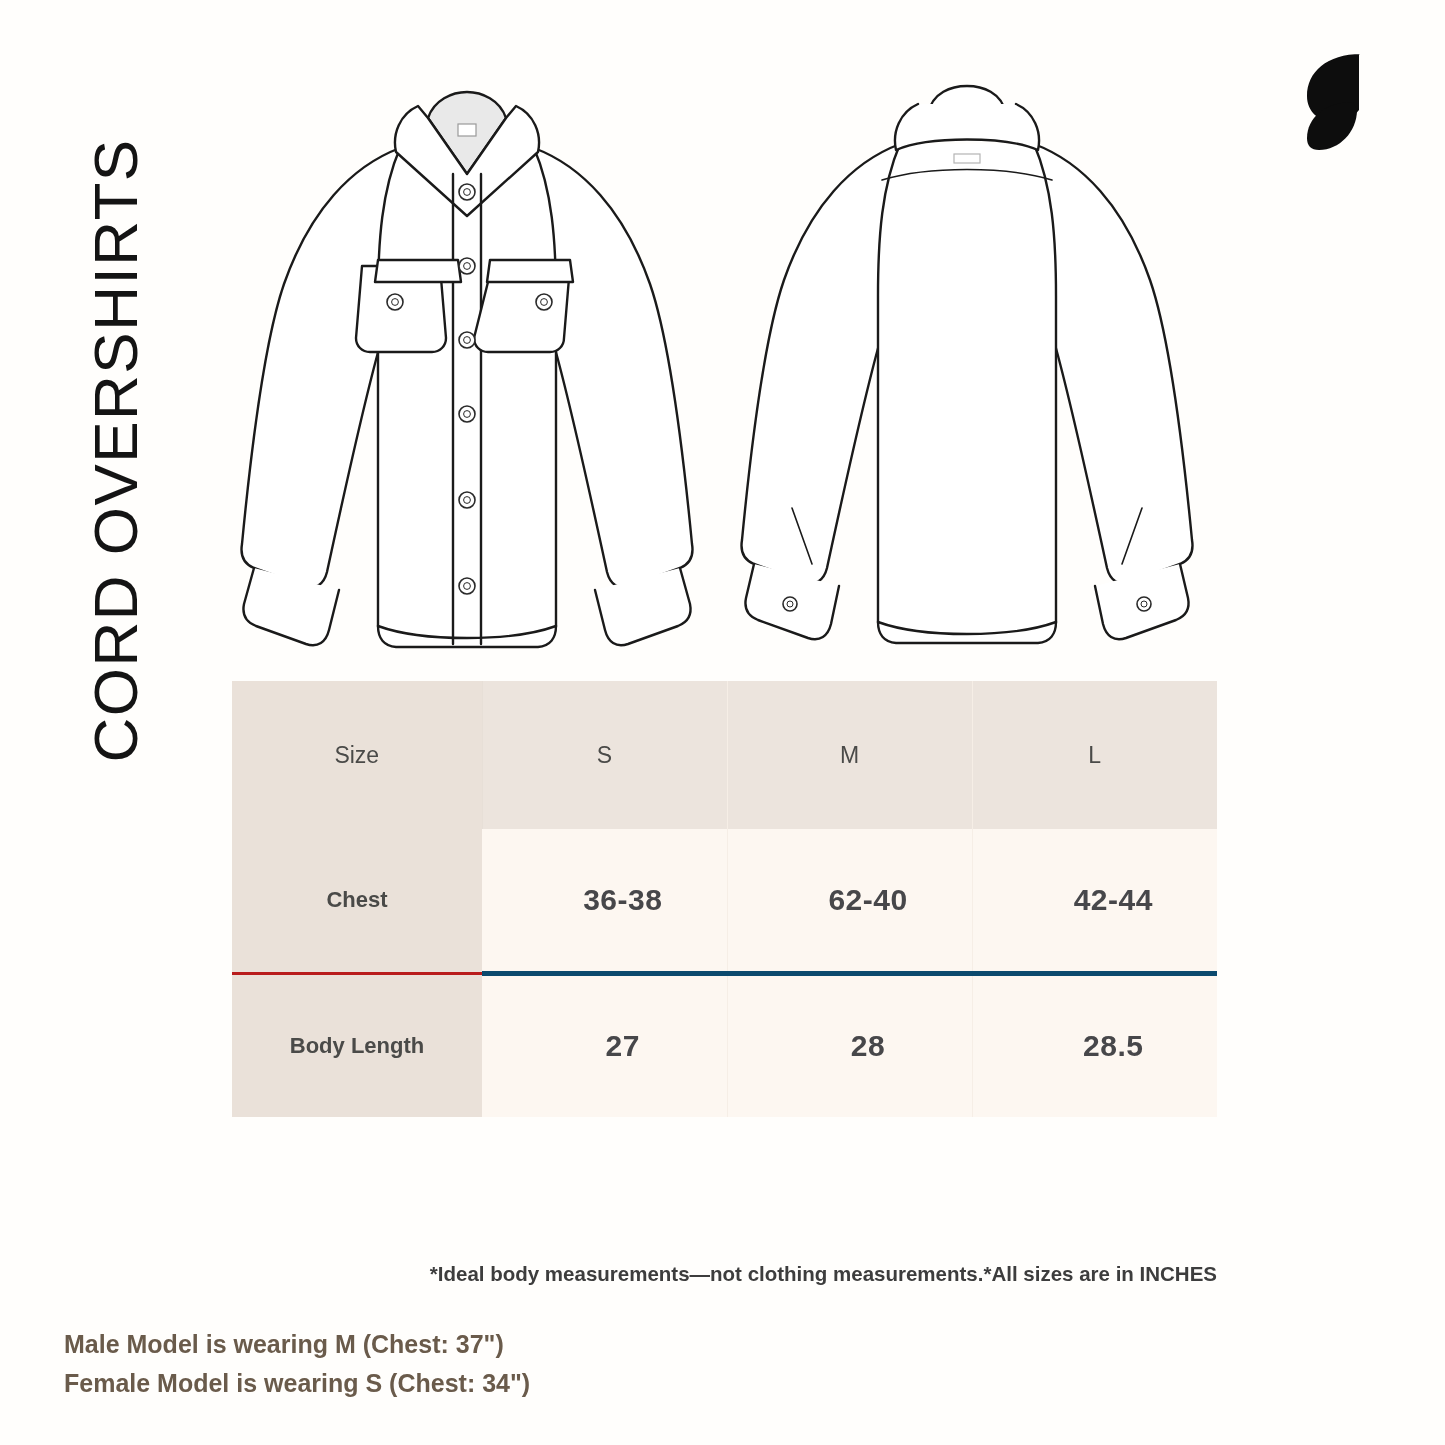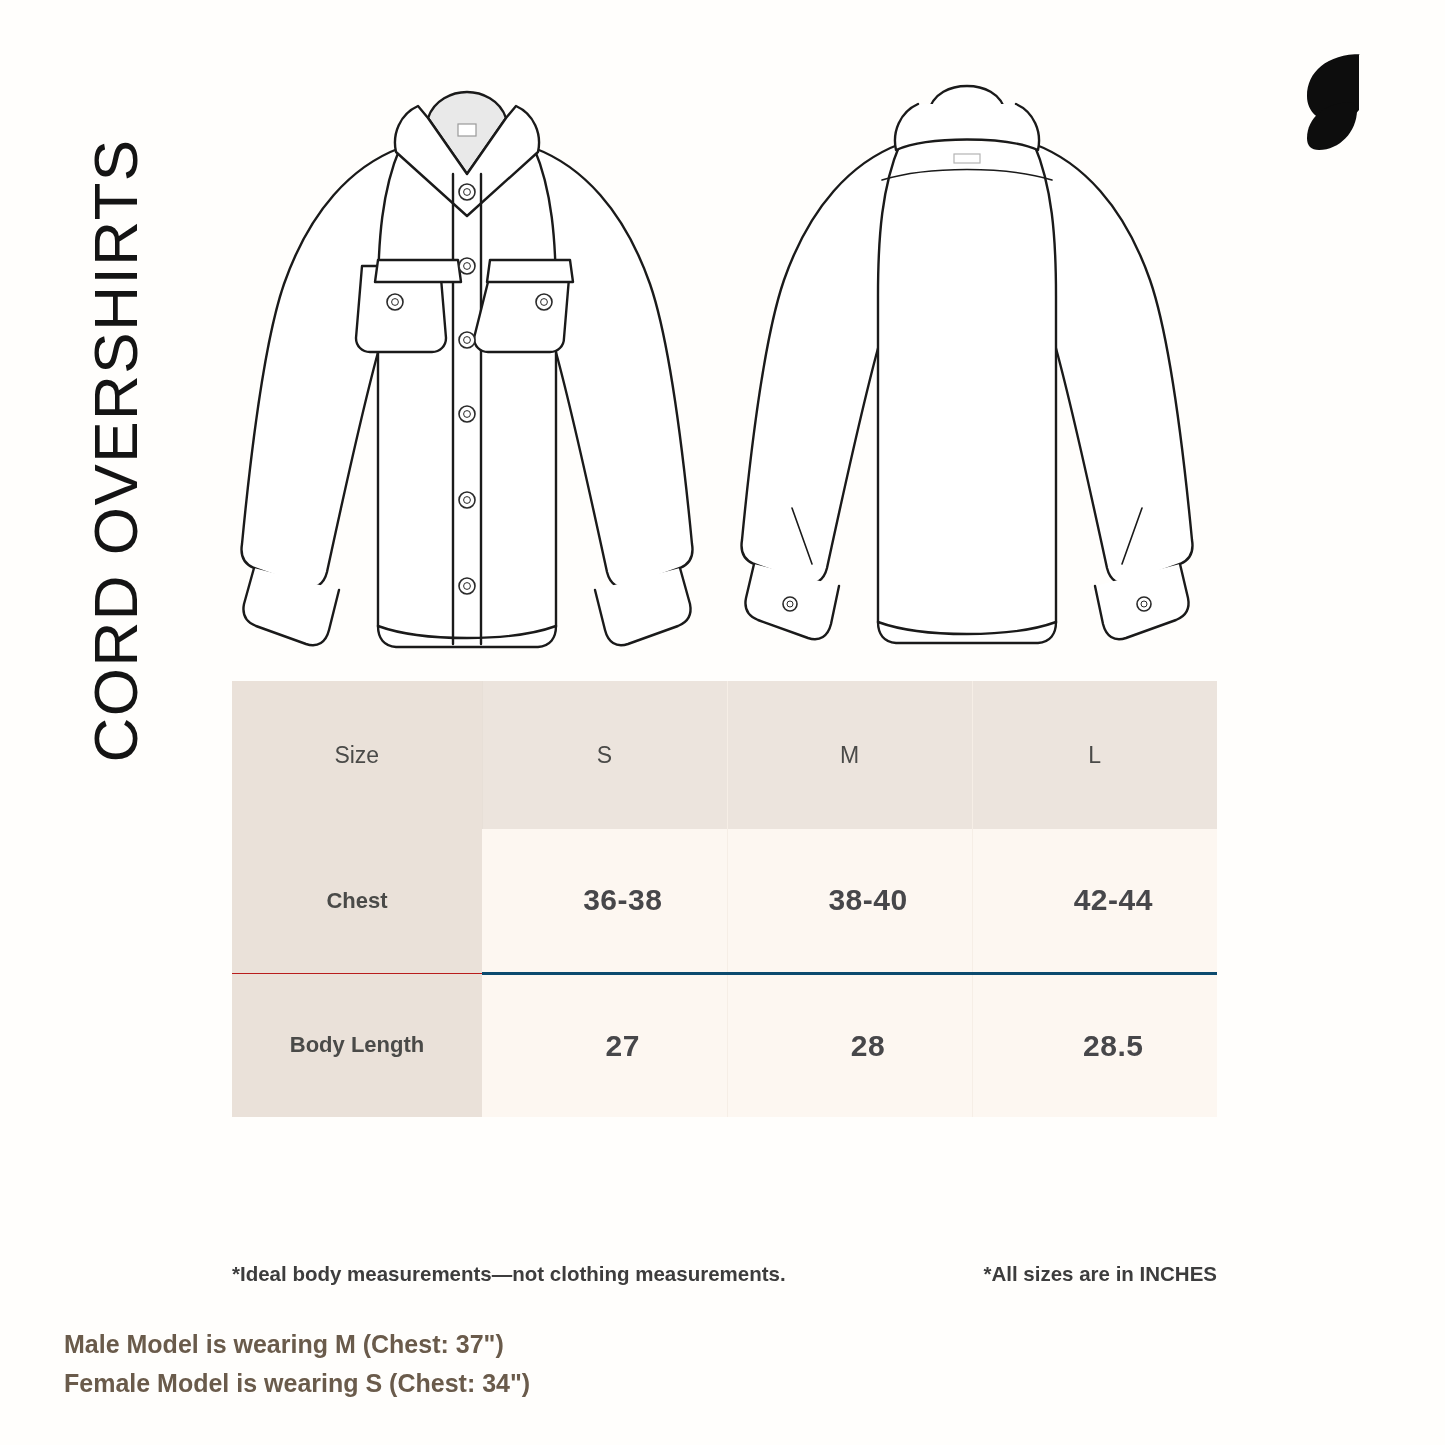--- a/index.html
+++ b/index.html
@@ -93,33 +93,33 @@
   }
   #table tbody td.lbl {
     background: #eae1d9;
     font-size: 22px;
     font-weight: 700;
     color: #4a4a48;
   }
   #table tbody td.val { font-weight: 700; letter-spacing: 0.5px; padding-left: 37px; }
 
   
-  #table tbody tr + tr td.val { border-top: 3px solid #0c4a6e; }
-  #table tbody tr + tr td.lbl { border-top: 1px solid #b91c1c; }
+  #table tbody tr + tr td.val { border-top: 5px solid #0c4a6e; }
+  #table tbody tr + tr td.lbl { border-top: 3px solid #b91c1c; }
   #table thead th.val + th.val, #table tbody td.val + td.val { border-left: 1px solid #f6eee6; }
   #table thead th.lbl + th.val { border-left: 1px solid #e7dfd7; }
 
   
   #notes-row {
     position: absolute;
     left: 232px;
     top: 1262px;
     width: 985px;
     display: flex;
-    justify-content: space-between;
+    justify-content: flex-end;
     align-items: baseline;
   }
   #notes-row div {
     font-size: 20.5px;
     font-weight: 700;
     color: #3d3d3d;
   }
 
   #model-notes {
     position: absolute;
@@ -254,21 +254,21 @@
         <th class="lbl">Size</th>
         <th class="val">S</th>
         <th class="val">M</th>
         <th class="val">L</th>
       </tr>
     </thead>
     <tbody>
       <tr>
         <td class="lbl">Chest</td>
         <td class="val">36-38</td>
-        <td class="val">38-40</td>
+        <td class="val">62-40</td>
         <td class="val">42-44</td>
       </tr>
       <tr>
         <td class="lbl">Body Length</td>
         <td class="val">27</td>
         <td class="val">28</td>
         <td class="val">28.5</td>
       </tr>
     </tbody>
   </table>

